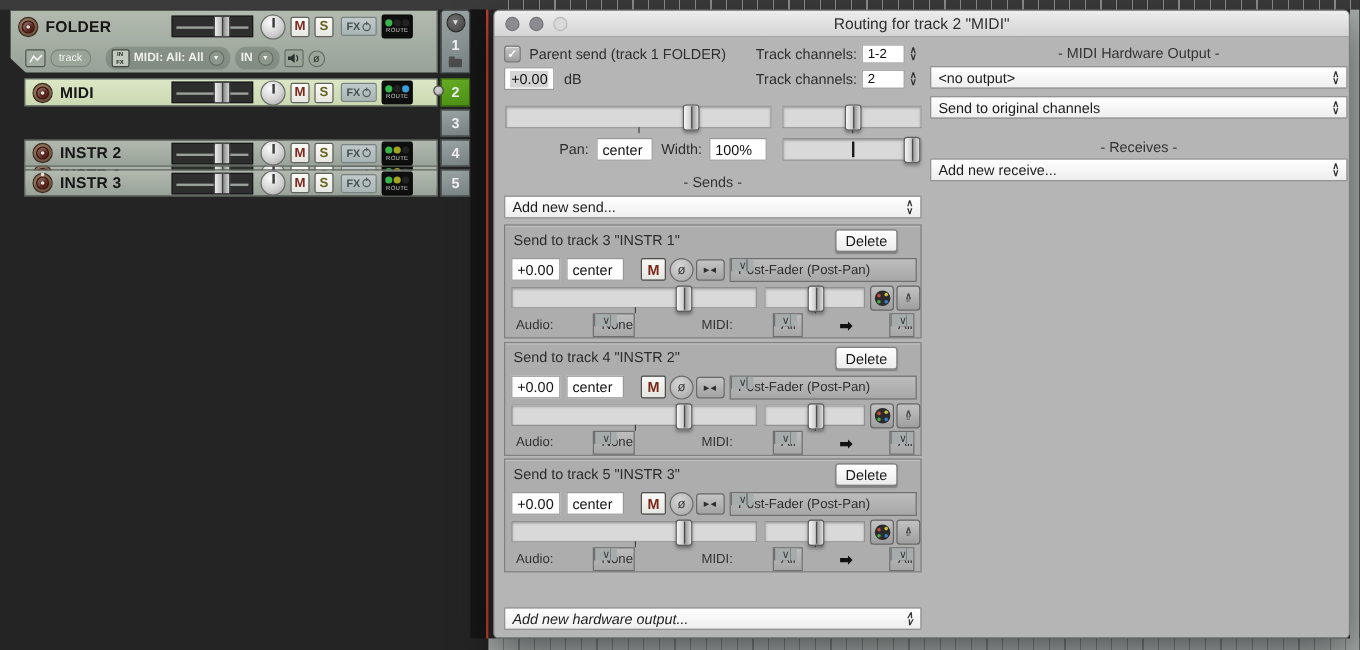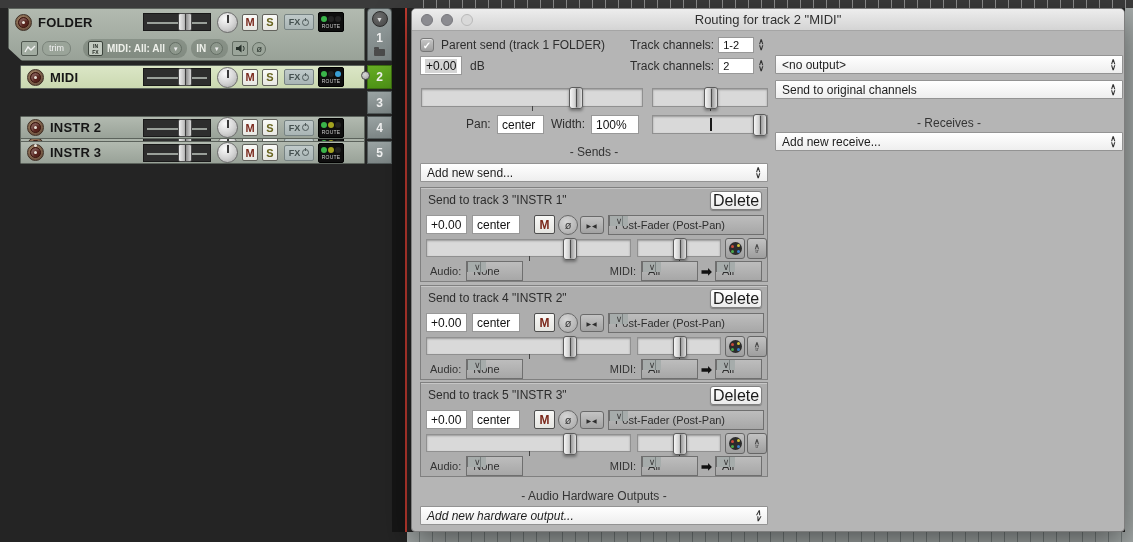--- a/index.html
+++ b/index.html
@@ -124,22 +124,22 @@
   .rslider::before{content:"";position:absolute;left:50%;bottom:-5px;width:1px;height:5px;background:#444;}
   .rslider.noTick::before{display:none;}
   .cline{position:absolute;left:50%;top:2px;bottom:2px;width:2px;background:#1a1a1a;}
   .rhandle{position:absolute;top:-2px;width:14px;height:22px;border:1px solid #5c5c5c;border-radius:3px;
        background:linear-gradient(90deg,#f5f5f5,#cfcfcf 44%,#909090 52%,#e0e0e0);box-shadow:0 2px 3px rgba(0,0,0,.35);}
   .rhandle::after{content:"";position:absolute;left:6px;top:1px;bottom:1px;width:1px;background:#4a4a4a;}
 
   .blk{position:absolute;left:0;width:348px;height:95px;background:#adadad;border:1px solid #808080;
        box-shadow:inset 0 1px 0 #c6c6c6;}
   .btitle{position:absolute;left:7px;top:5px;font-size:12px;color:#2c2c2c;}
-  .delbtn{position:absolute;right:5px;top:3px;width:52px;height:19px;background:linear-gradient(#ffffff,#ebebeb);
-       border:1px solid #7f7f7f;border-radius:3px;font-size:16px;color:#1a1a1a;
+  .delbtn{position:absolute;right:19px;top:3px;width:52px;height:19px;background:linear-gradient(#ffffff,#ebebeb);
+       border:1px solid #7f7f7f;border-radius:3px;font-size:12px;color:#1a1a1a;
        display:flex;align-items:center;justify-content:center;box-shadow:0 1px 1px rgba(0,0,0,.25);}
   .crow{position:absolute;left:0;top:27px;right:0;height:20px;}
   .mbtn{position:absolute;left:113px;top:0;width:21px;height:19px;background:linear-gradient(#f8f8f6,#e5e5e1);
        border:1px solid #4f4f4f;border-radius:2px;font-size:12px;font-weight:bold;color:#7a2619;
        display:flex;align-items:center;justify-content:center;}
   .phbtn{position:absolute;left:137px;top:0;width:20px;height:20px;border-radius:50%;
        background:radial-gradient(circle at 40% 32%,#d6d6d6,#a5a5a5);border:1px solid #6a6a6a;
        display:flex;align-items:center;justify-content:center;font-size:11px;color:#3a3a3a;}
   .monobtn{position:absolute;left:159px;top:1px;width:24px;height:18px;border-radius:3px;
        background:linear-gradient(#c4c4c4,#a2a2a2);border:1px solid #6a6a6a;
@@ -152,21 +152,21 @@
   .srow{position:absolute;left:0;top:51px;right:0;height:20px;}
   .dinbtn{position:absolute;left:304px;top:-1px;width:20px;height:21px;border-radius:3px;border:1px solid #666;
        background:linear-gradient(#c2c2c2,#9e9e9e);display:flex;align-items:center;justify-content:center;}
   .din{position:relative;width:13px;height:13px;border-radius:50%;background:#2b2b2b;}
   .din i{position:absolute;width:3px;height:3px;border-radius:50%;}
   .trbtn{position:absolute;left:326px;top:-1px;width:20px;height:21px;border-radius:3px;border:1px solid #666;
        background:linear-gradient(#c2c2c2,#9e9e9e);display:flex;flex-direction:column;align-items:center;
        justify-content:center;line-height:5px;color:#4a4a4a;}
   .trbtn .c{font-size:8px;font-weight:bold;}
   .trbtn .t{font-size:6px;}
-  .arow{position:absolute;left:0;top:74px;right:5px;height:18px;display:flex;align-items:center;}
+  .arow{position:absolute;left:0;top:74px;right:5px;height:18px;display:flex;align-items:center;gap:28px;}
   .alabel{font-size:11px;color:#333;}
   .marr{font-size:13px;font-weight:bold;color:#111;margin:0 3px;}
 
   .hline{position:absolute;left:0;right:0;}
 </style>
 </head>
 <body>
 
 <div class="scr">
 
@@ -197,21 +197,21 @@
         </div>
         <div class="routelbl">ROUTE</div>
       </div>
     </div>
     <div class="frow2">
       <div class="trimico">
         <svg width="12" height="10" viewBox="0 0 12 10">
             <path d="M1 8 L4 3 L7 6 L11 2" fill="none" stroke="#f2f2f2" stroke-width="1.4"></path>
           </svg>
       </div>
-      <div class="trimlbl">trim</div>
+      <div class="trimlbl">track</div>
       <div class="pill" style="margin-left:8px;">
         <div class="infx">
             <span>IN</span>
             <span>FX</span>
           </div>
         <div class="ptxt">MIDI: All: All</div>
         <div class="dcir">▼</div>
       </div>
       <div class="pill">
         <div class="ptxt">IN</div>
@@ -577,31 +577,31 @@
               <div class="arr">∨</div>
             </div>
             <div class="marr">➡</div>
             <div class="rdrop" style="position:static;width:47px;">
               <div class="txt">All</div>
               <div class="arr">∨</div>
             </div>
           </div>
         </div>
 
-        <div class="hdr" style="top:458px;">- Audio Hardware Outputs -</div>
         <div class="combo" style="left:0;top:475px;width:348px;font-style:italic;">
           <span>Add new hardware output...</span>
           <div class="sarr">
               <span>∧</span>
               <span>∨</span>
             </div>
         </div>
       </div>
 
       <div class="rcol">
+        <div class="hdr" style="top:6px;">- MIDI Hardware Output -</div>
         <div class="combo" style="left:0;top:24px;width:348px;">
           <span>&lt;no output&gt;</span>
           <div class="sarr">
               <span>∧</span>
               <span>∨</span>
             </div>
         </div>
         <div class="combo" style="left:0;top:49px;width:348px;">
           <span>Send to original channels</span>
           <div class="sarr">

